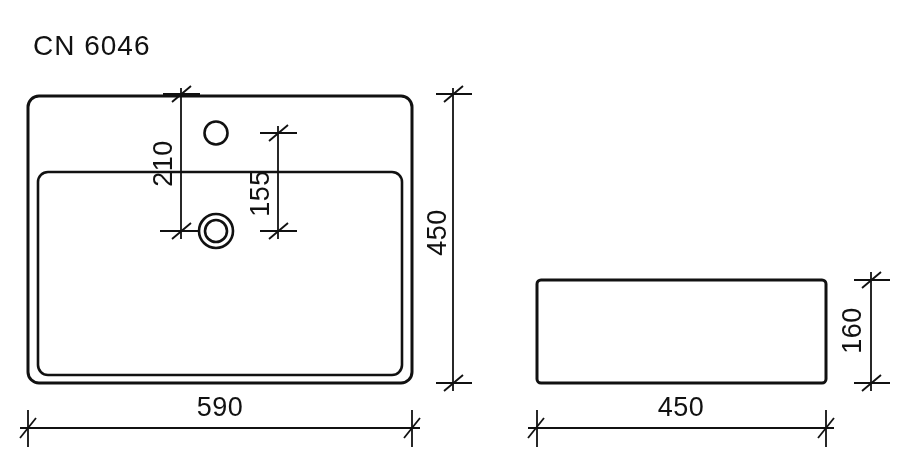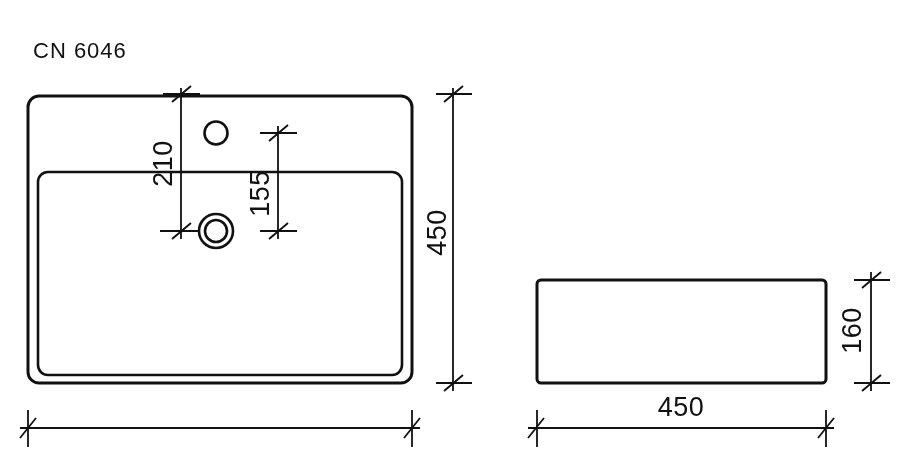--- a/index.html
+++ b/index.html
@@ -23,26 +23,25 @@
     top: 0;
     width: 900px;
     height: 458px;
     display: block;
   }
   .title-label {
     position: absolute;
     left: 33px;
     top: 30px;
     font-family: "Liberation Sans", sans-serif;
-    font-size: 22px;
+    font-size: 28px;
     font-weight: 400;
     letter-spacing: 1px;
     color: #111111;
     white-space: nowrap;
-    margin-top: 8px;
   }
   .dim-text {
     position: absolute;
     font-family: "Liberation Sans", sans-serif;
     font-size: 27px;
     font-weight: 400;
     color: #111111;
     white-space: nowrap;
     letter-spacing: 0.5px;
   }
@@ -129,18 +128,19 @@
       <line x1="826" y1="410" x2="826" y2="447" stroke="#111111" stroke-width="1.8"></line>
     </g>
   </svg>
 
   <div class="dim-text rot-ccw" style="left: 130px; top: 148px; width: 66px; text-align: center;">210</div>
 
   <div class="dim-text rot-ccw" style="left: 227px; top: 178px; width: 66px; text-align: center;">155</div>
 
   <div class="dim-text rot-ccw" style="left: 404px; top: 217px; width: 66px; text-align: center;">450</div>
 
+  <div class="dim-text" style="left: 185px; top: 392px; width: 70px; text-align: center;">590</div>
 
   <div class="dim-text rot-ccw" style="left: 819px; top: 315px; width: 66px; text-align: center;">160</div>
 
   <div class="dim-text" style="left: 646px; top: 392px; width: 70px; text-align: center;">450</div>
 
 </div>
 
 </body></html>

